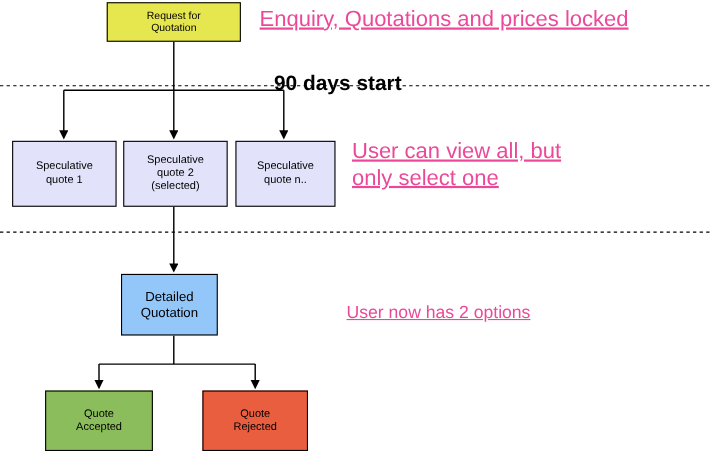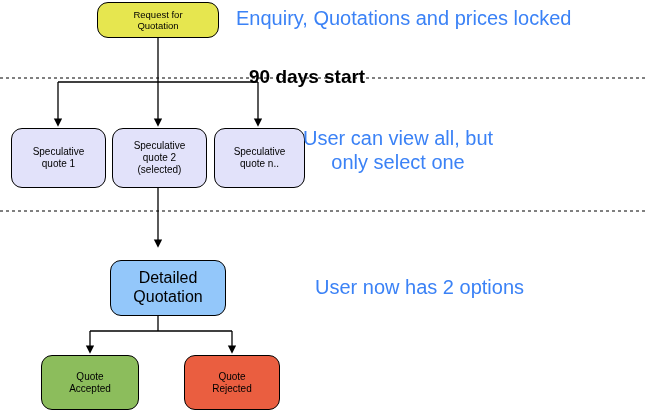--- a/index.html
+++ b/index.html
@@ -19,21 +19,21 @@
     position: absolute;
     left: 0;
     top: 0;
     width: 648px;
     height: 416px;
   }
   .node {
     position: absolute;
     box-sizing: border-box;
     border: 1px solid #000000;
-    border-radius: 11px;
+    border-radius: 0;
     display: flex;
     align-items: center;
     justify-content: center;
     text-align: center;
     color: #000000;
     line-height: 1.18;
     white-space: pre-line;
     z-index: 2;
   }
   .node-rfq {
@@ -41,42 +41,42 @@
     font-size: 9.5px;
   }
   .node-spec {
     top: 128px; height: 60px;
     font-size: 10px;
   }
   .node-spec-1 { left: 11px;  width: 95px; }
   .node-spec-2 { left: 112px; width: 95px; }
   .node-spec-3 { left: 214px; width: 91px; }
   .node-detailed {
-    left: 110px; top: 249px; width: 116px; height: 56px;
-    font-size: 16px;
-    margin-top: 11px;
+    left: 110px; top: 249px; width: 88px; height: 56px;
+    font-size: 12px;
   }
   .node-accepted {
     left: 41px;  top: 355px; width: 98px; height: 55px;
     font-size: 10px;
   }
   .node-rejected {
     left: 184px; top: 355px; width: 96px; height: 55px;
     font-size: 10px;
   }
   .annotation {
     position: absolute;
-    color: #3b82f6;
+    color: #ec4899;
     white-space: pre-line;
     line-height: 1.22;
     z-index: 3;
+    text-decoration: underline;
   }
   .ann-enquiry  { left: 236px; top: 6px;   font-size: 20px; }
-  .ann-viewall  { left: 303px; top: 126px; font-size: 20px; text-align: center; }
-  .ann-options  { left: 315px; top: 275px; font-size: 20px; }
+  .ann-viewall  { left: 320px; top: 126px; font-size: 20px; }
+  .ann-options  { left: 315px; top: 275px; font-size: 16px; }
   .phase-label {
     position: absolute;
     font-size: 19px;
     font-weight: bold;
     color: #000000;
     z-index: 3;
     background: transparent;
   }
   .ph-90days   { left: 249px; top: 66px; }
   .ph-nogoing  { left: 250px; top: 199px; }

